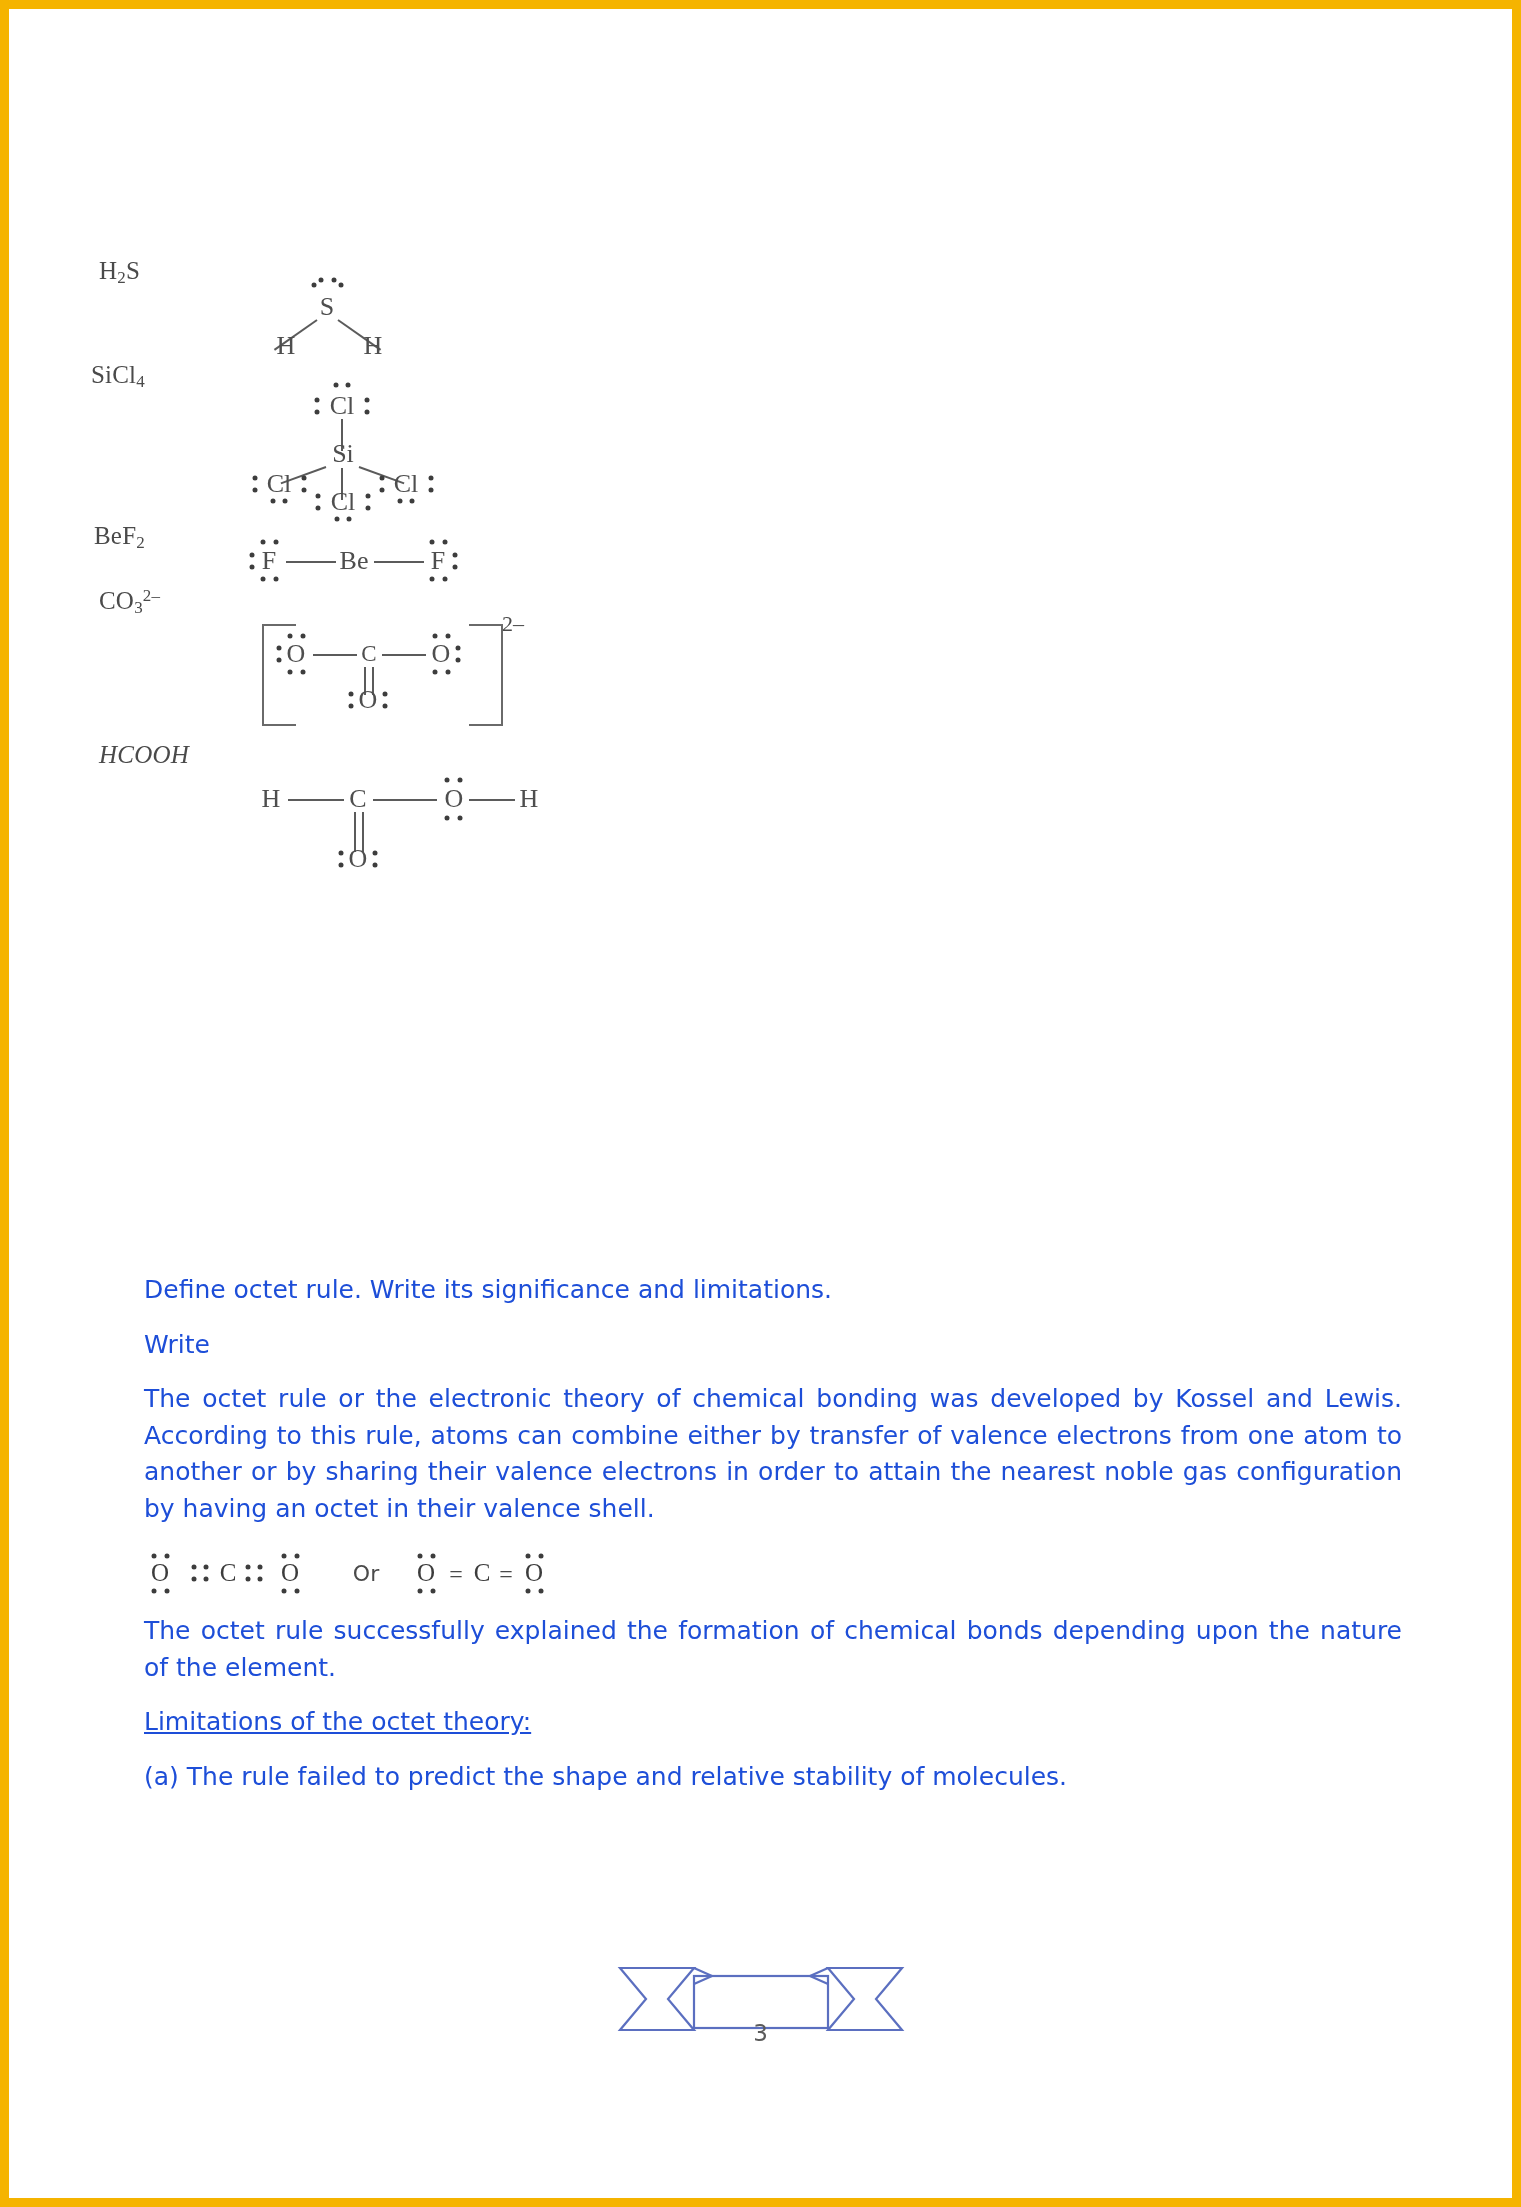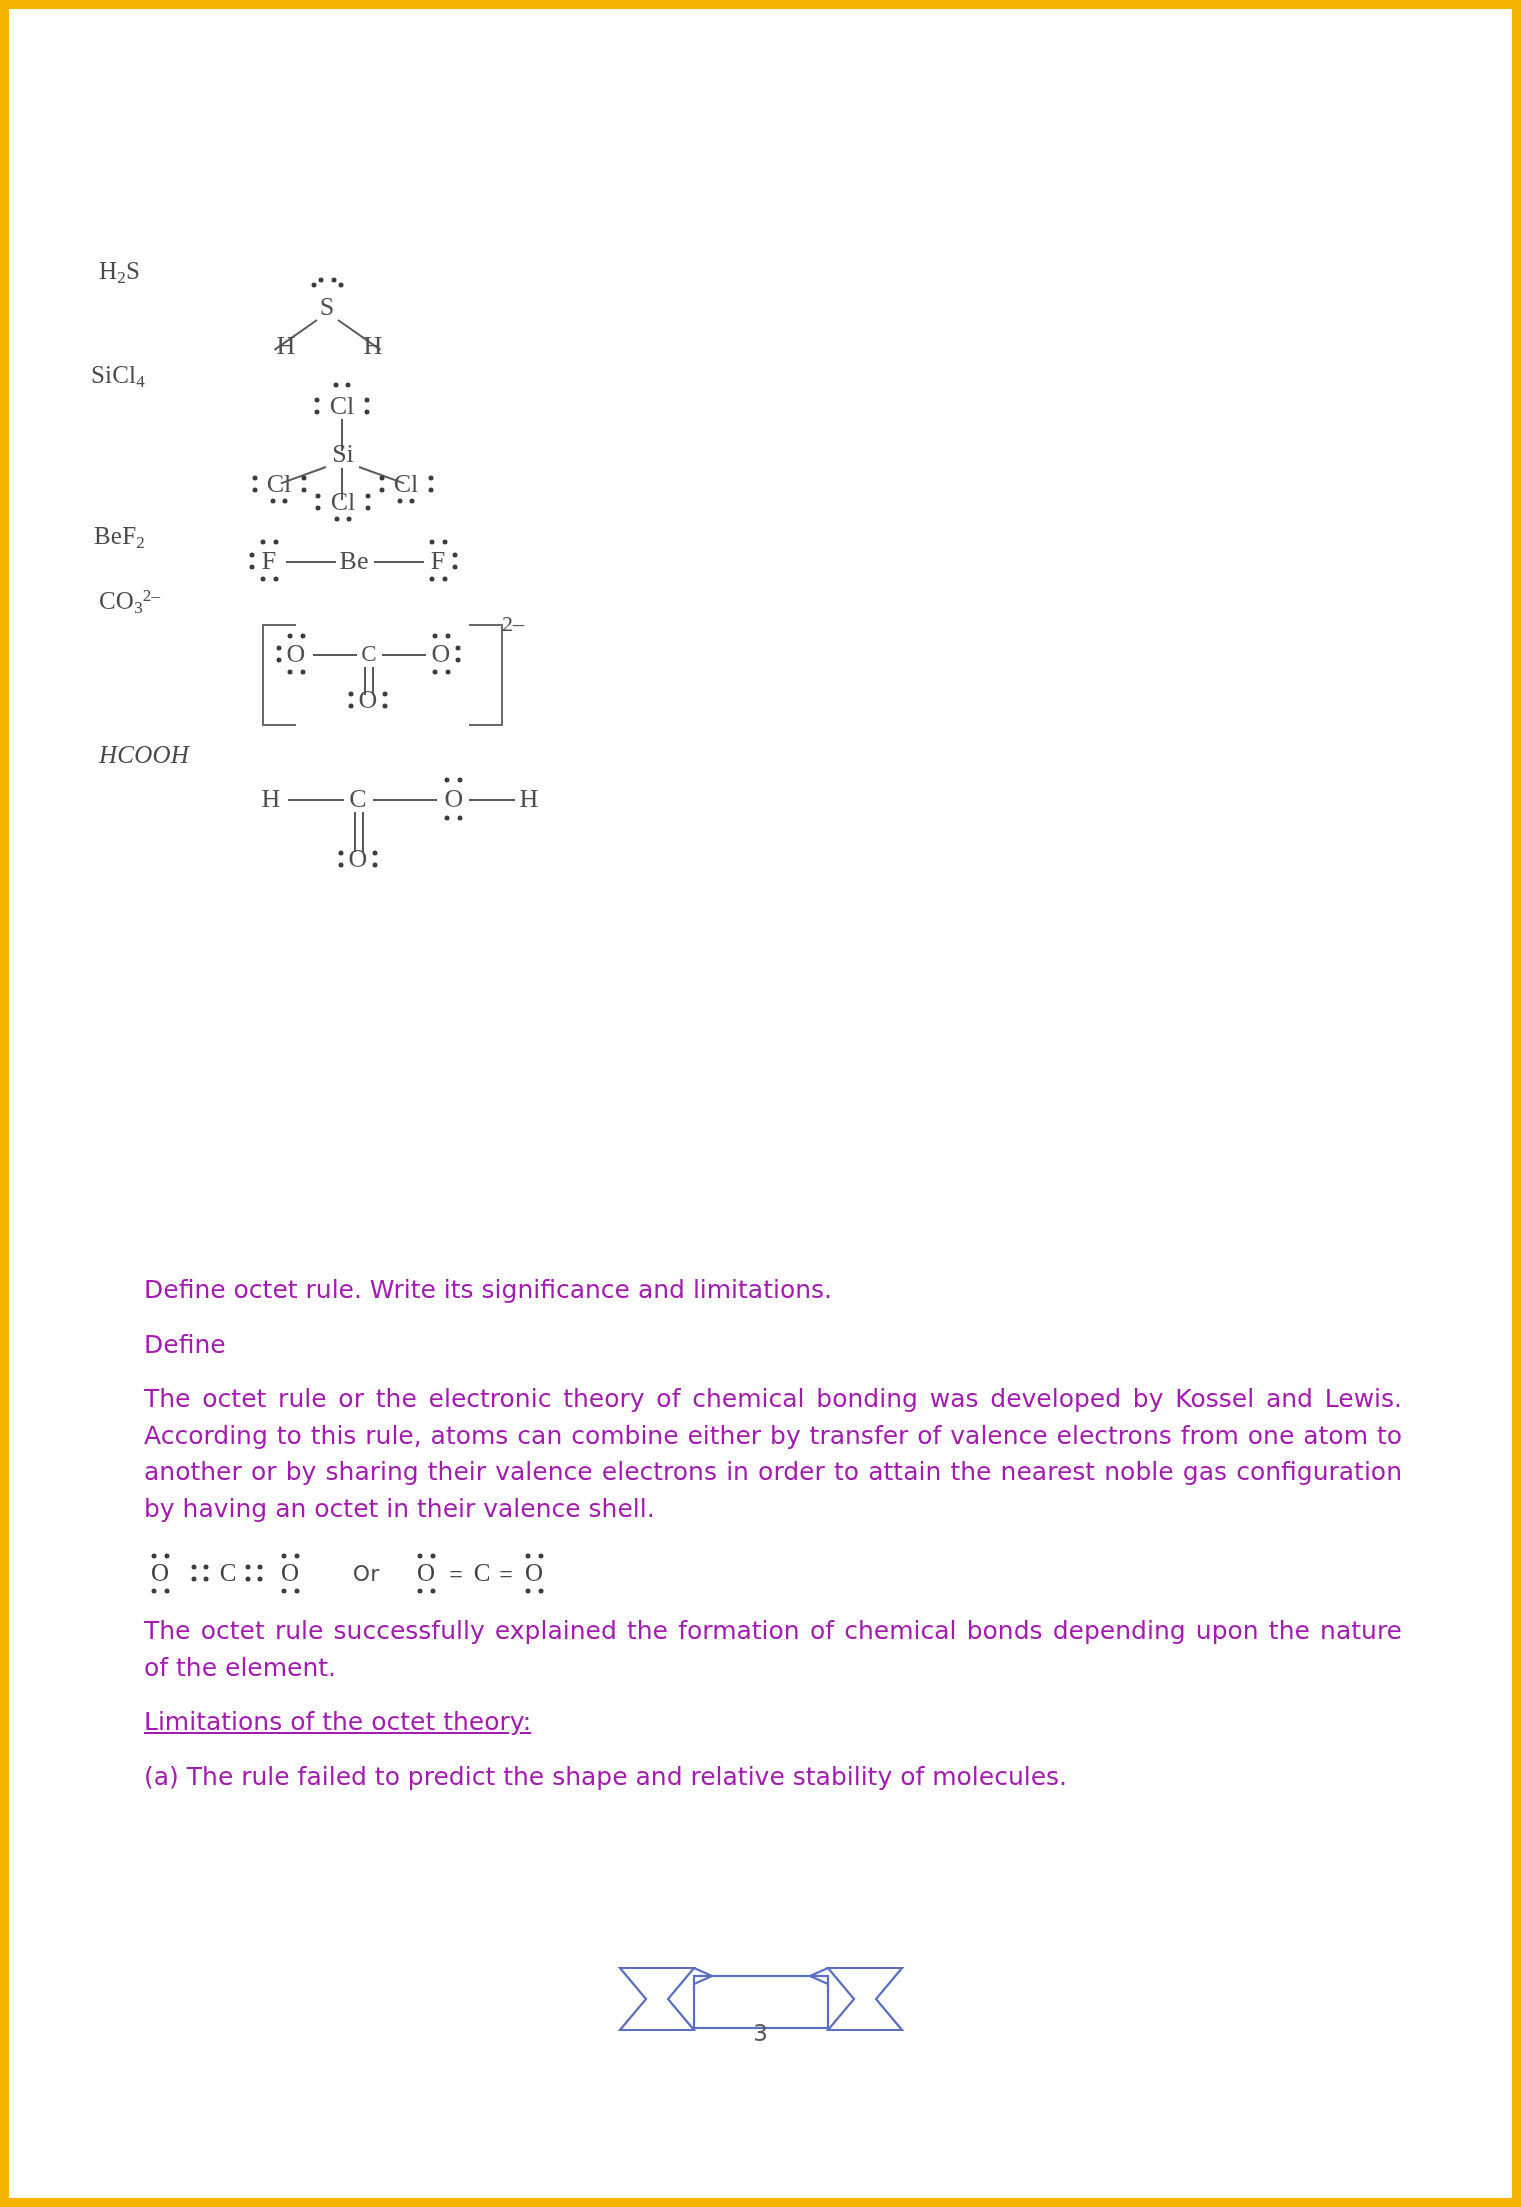--- a/index.html
+++ b/index.html
@@ -127,21 +127,21 @@
   .q-head {
     font-family: "DejaVu Sans", sans-serif;
     font-size: 25px;
     font-weight: bold;
     color: #9a9a9a;
     margin: 0 0 18px 0;
   }
   .p-line {
     font-family: "DejaVu Sans", sans-serif;
     font-size: 25px;
-    color: #a21caf;
+    color: #1d4ed8;
     margin: 0 0 18px 0;
     line-height: 1.46;
   }
   .p-just {
     text-align: justify;
     text-align-last: left;
   }
   .underline-head {
     text-decoration: underline;
   }
@@ -359,21 +359,21 @@
       <div class="dot" style="left:327px; top:851px;"></div>
       <div class="dot" style="left:361px; top:839px;"></div>
       <div class="dot" style="left:361px; top:851px;"></div>
     </div>
 
     <div class="prose" style="top:1258px;">
 
 
       <p class="p-line">Define octet rule. Write its significance and limitations.</p>
 
-      <p class="p-line">Define</p>
+      <p class="p-line">Write</p>
 
       <p class="p-line p-just">The octet rule or the electronic theory of chemical bonding was developed by Kossel and Lewis. According to this rule, atoms can combine either by transfer of valence electrons from one atom to another or by sharing their valence electrons in order to attain the nearest noble gas configuration by having an octet in their valence shell.</p>
 
       <div class="co2-row">
 
         <div class="atom" style="left:16px; top:28px;">O</div>
         <div class="dot" style="left:10px; top:11px;"></div>
         <div class="dot" style="left:23px; top:11px;"></div>
         <div class="dot" style="left:10px; top:46px;"></div>
         <div class="dot" style="left:23px; top:46px;"></div>

